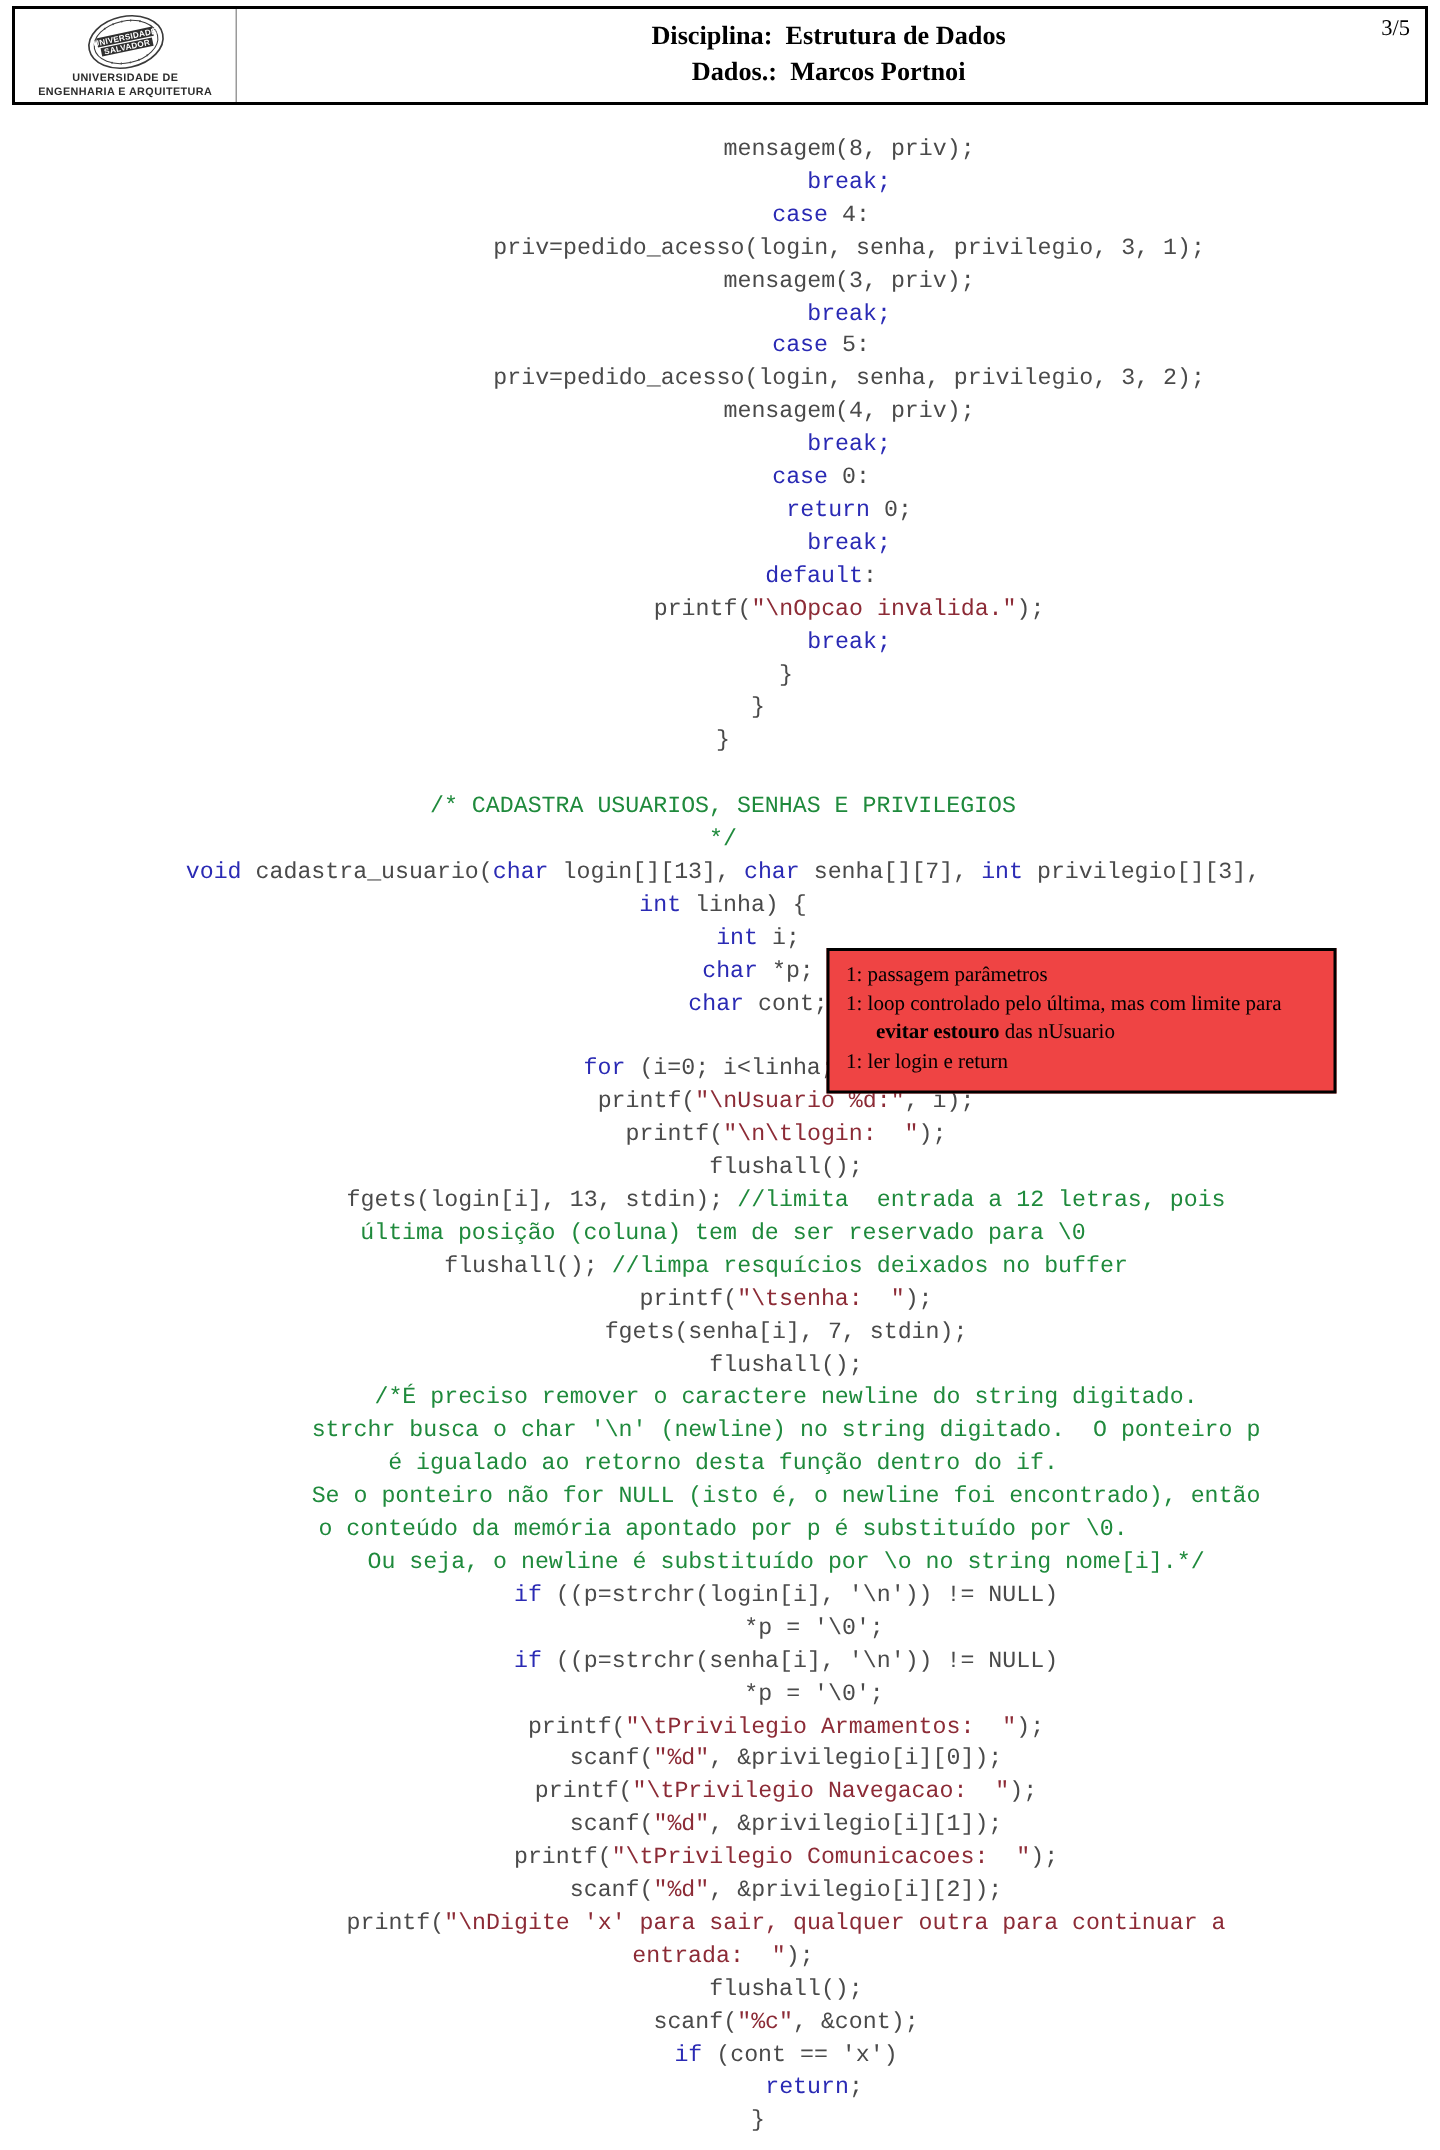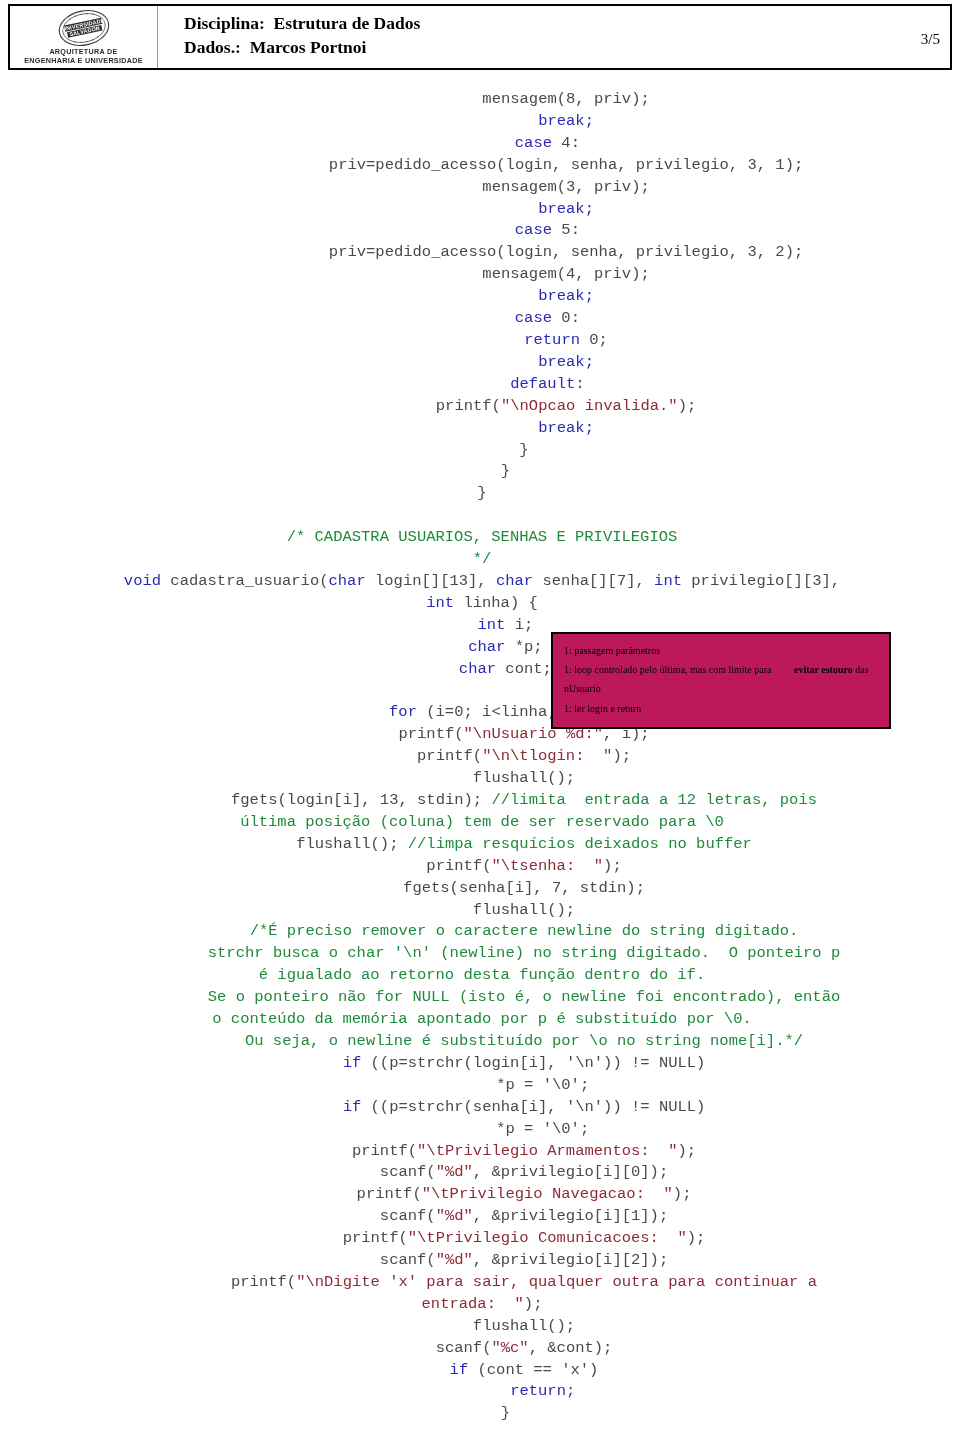--- a/index.html
+++ b/index.html
@@ -52,37 +52,37 @@
     letter-spacing: 0.3px;
     color: #2b2b2b;
     line-height: 8.6px;
     white-space: nowrap;
   }
   #header-title-block {
     flex: 1 1 auto;
     padding-left: 26px;
     padding-top: 5px;
     box-sizing: border-box;
+    text-align: center;
   }
   .header-title-line {
     font-family: "Liberation Serif", serif;
     font-weight: bold;
     font-size: 17.5px;
     line-height: 24px;
     color: #000;
     white-space: pre;
   }
   #header-pagenum {
     flex: 0 0 auto;
     padding-right: 10px;
     padding-top: 5px;
     font-family: "Liberation Serif", serif;
     font-size: 15px;
     color: #000;
-    margin-top: 20px;
   }
 
   
   #code-block {
     position: absolute;
     left: 14px;
     top: 89px;
     width: 936px;
     font-family: "Liberation Mono", "DejaVu Sans Mono", monospace;
     font-size: 15.5px;
@@ -98,24 +98,24 @@
   .pln  { color: #4a4a4a; }
 
   
   #annotation-box {
     position: absolute;
     left: 551px;
     top: 632px;
     width: 340px;
     border: 2px solid #000;
     box-sizing: border-box;
-    background: #be185d;
+    background: #ef4444;
     padding: 7px 9px 9px 11px;
     font-family: "Liberation Serif", serif;
-    font-size: 10px;
+    font-size: 14px;
     line-height: 19.2px;
     color: #000;
   }
   #annotation-box .ann-line { white-space: normal; }
   .ann-strong { font-weight: bold; margin-left: 20px; }
 </style>
 </head>
 <body>
 
 <div id="page-header">
@@ -138,22 +138,22 @@
             <circle cx="41" cy="8.4" r="0.65"></circle>
             <circle cx="17" cy="31.6" r="0.65"></circle>
               <circle cx="23" cy="33.4" r="0.65"></circle>
             <circle cx="29" cy="33.9" r="0.65"></circle>
               <circle cx="35" cy="33.4" r="0.65"></circle>
             <circle cx="41" cy="31.6" r="0.65"></circle>
           </g>
         </g>
       </svg>
     </div>
-    <div class="dept-line">ARQUITETURA DE</div>
-    <div class="dept-line">ENGENHARIA E UNIVERSIDADE</div>
+    <div class="dept-line">UNIVERSIDADE DE</div>
+    <div class="dept-line">ENGENHARIA E ARQUITETURA</div>
   </div>
 
   <div id="header-title-block">
     <div class="header-title-line">Disciplina:  Estrutura de Dados</div>
     <div class="header-title-line">Dados.:  Marcos Portnoi</div>
   </div>
 
   <div id="header-pagenum">3/5</div>
 </div>
 

